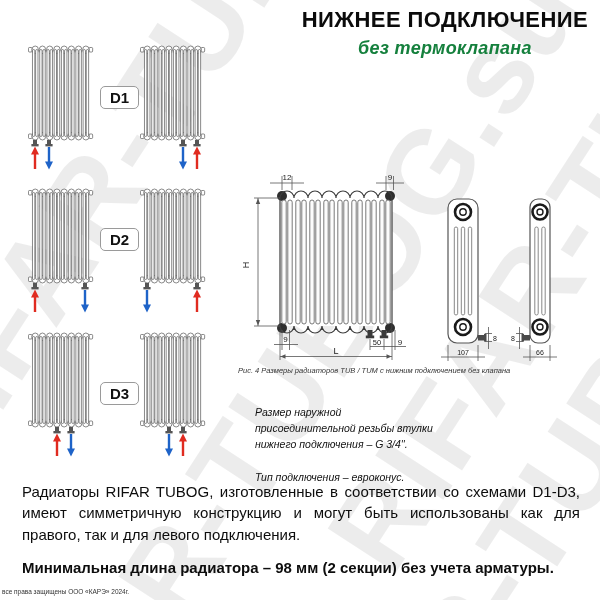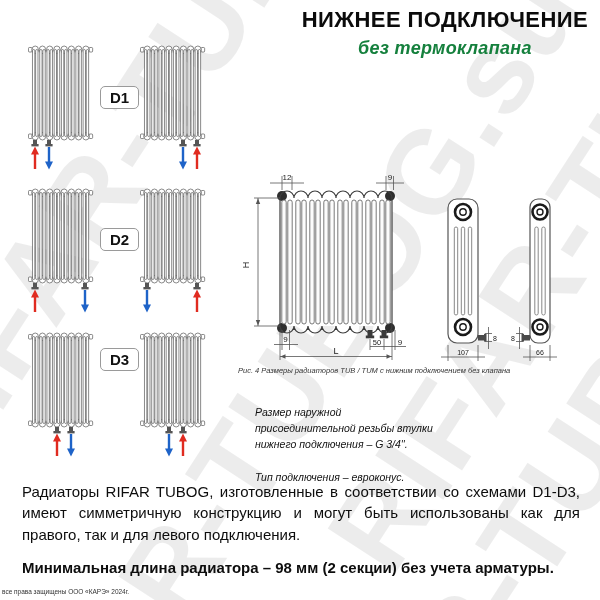--- a/index.html
+++ b/index.html
@@ -144,21 +144,21 @@
       <svg class="front" width="66" height="96" viewBox="-7 4 146 192" preserveAspectRatio="none">
           <use href="#radFront"></use>
         </svg>
       <svg class="arr" style="left:23px" width="12" height="30" viewBox="0 0 12 30" color="#e02b20">
           <use href="#saUp"></use>
         </svg>
       <svg class="arr" style="left:37px" width="12" height="30" viewBox="0 0 12 30" color="#1e63c8">
           <use href="#saDown"></use>
         </svg>
     </div>
-    <div class="dlabel" style="left:100px;top:348px">D3</div>
+    <div class="dlabel" style="left:100px;top:382px">D3</div>
     <div class="rad-wrap" style="left:140px;top:332px">
       <svg class="front" width="66" height="96" viewBox="-7 4 146 192" preserveAspectRatio="none">
           <use href="#radFront"></use>
         </svg>
       <svg class="arr" style="left:23px" width="12" height="30" viewBox="0 0 12 30" color="#1e63c8">
           <use href="#saDown"></use>
         </svg>
       <svg class="arr" style="left:37px" width="12" height="30" viewBox="0 0 12 30" color="#e02b20">
           <use href="#saUp"></use>
         </svg>

